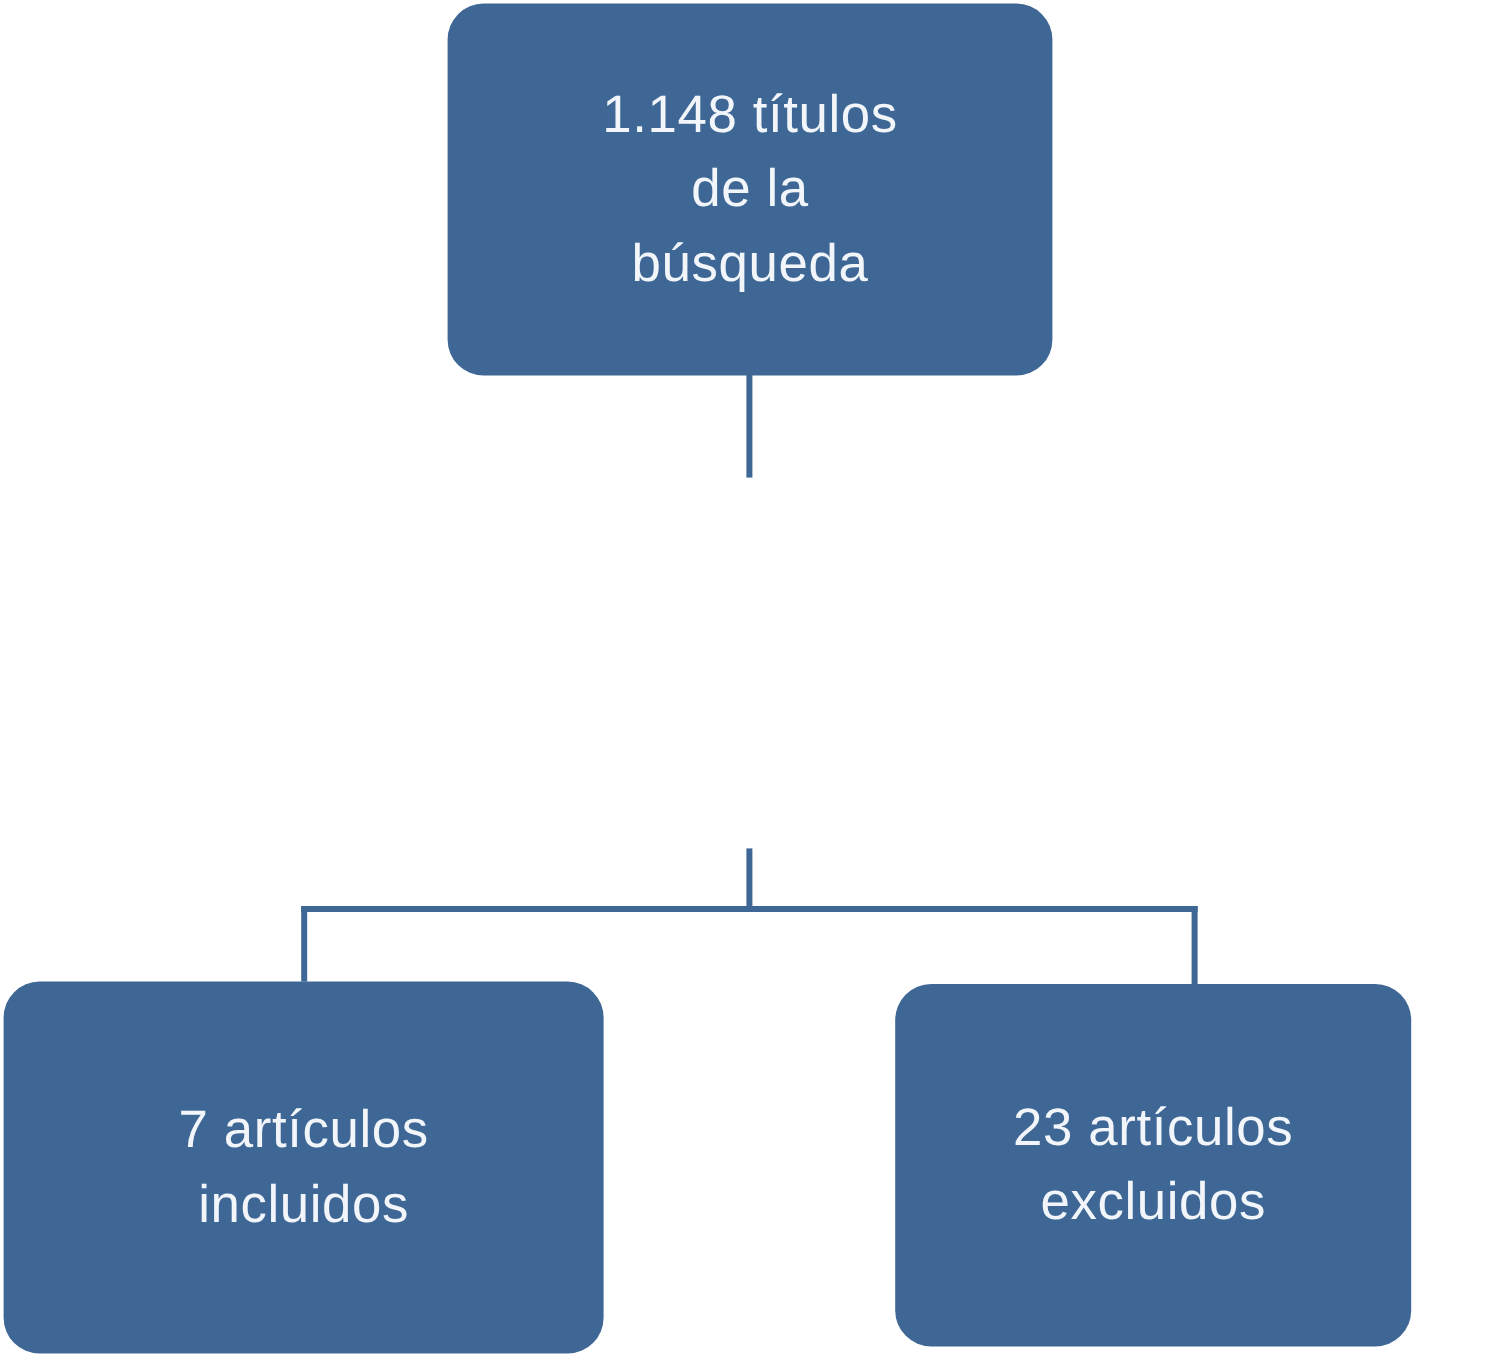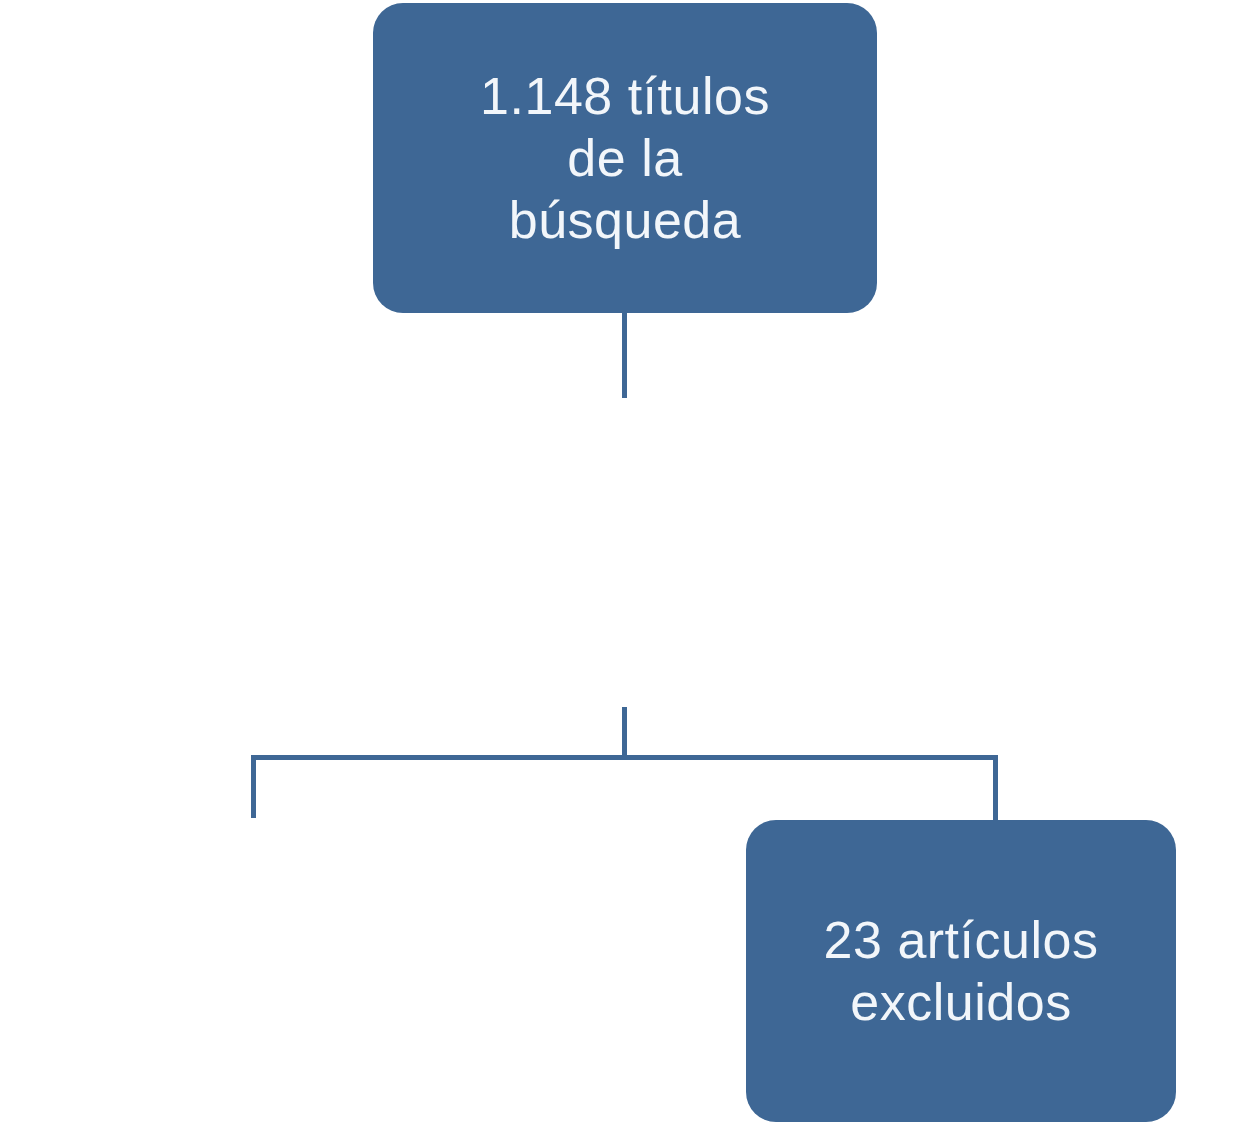--- a/index.html
+++ b/index.html
@@ -19,21 +19,21 @@
     position: absolute;
     background: #3e6795;
     border-radius: 30px;
     display: flex;
     align-items: center;
     justify-content: center;
     box-sizing: border-box;
   }
   .node-text {
     color: #f2f6fa;
-    font-size: 52px;
+    font-size: 44px;
     line-height: 62px;
     text-align: center;
     white-space: pre-line;
     letter-spacing: 0.5px;
   }
   .node-top    { left: 373px; top: 3px;   width: 504px; height: 310px; }
   .node-middle { left: 373px; top: 397px; width: 504px; height: 311px; }
   .node-left   { left: 3px;   top: 818px; width: 500px; height: 310px; }
   .node-right  { left: 746px; top: 820px; width: 430px; height: 302px; }
   .connector {
@@ -58,19 +58,23 @@
   </div>
 
   <div class="connector conn-v-top"></div>
 
 
   <div class="connector conn-v-mid"></div>
   <div class="connector conn-h"></div>
   <div class="connector conn-v-left"></div>
   <div class="connector conn-v-right"></div>
 
+  <div class="node node-left">
+    <span class="node-text">7 artículos
+incluidos</span>
+  </div>
 
   <div class="node node-right">
     <span class="node-text">23 artículos
 excluidos</span>
   </div>
 
 </div>
 
 </body></html>

